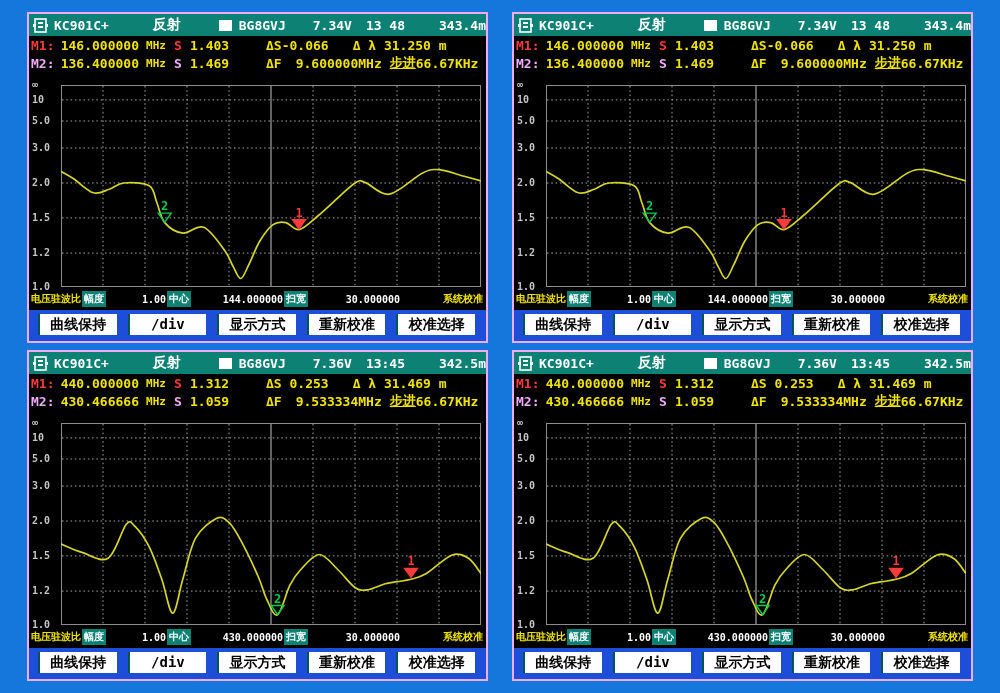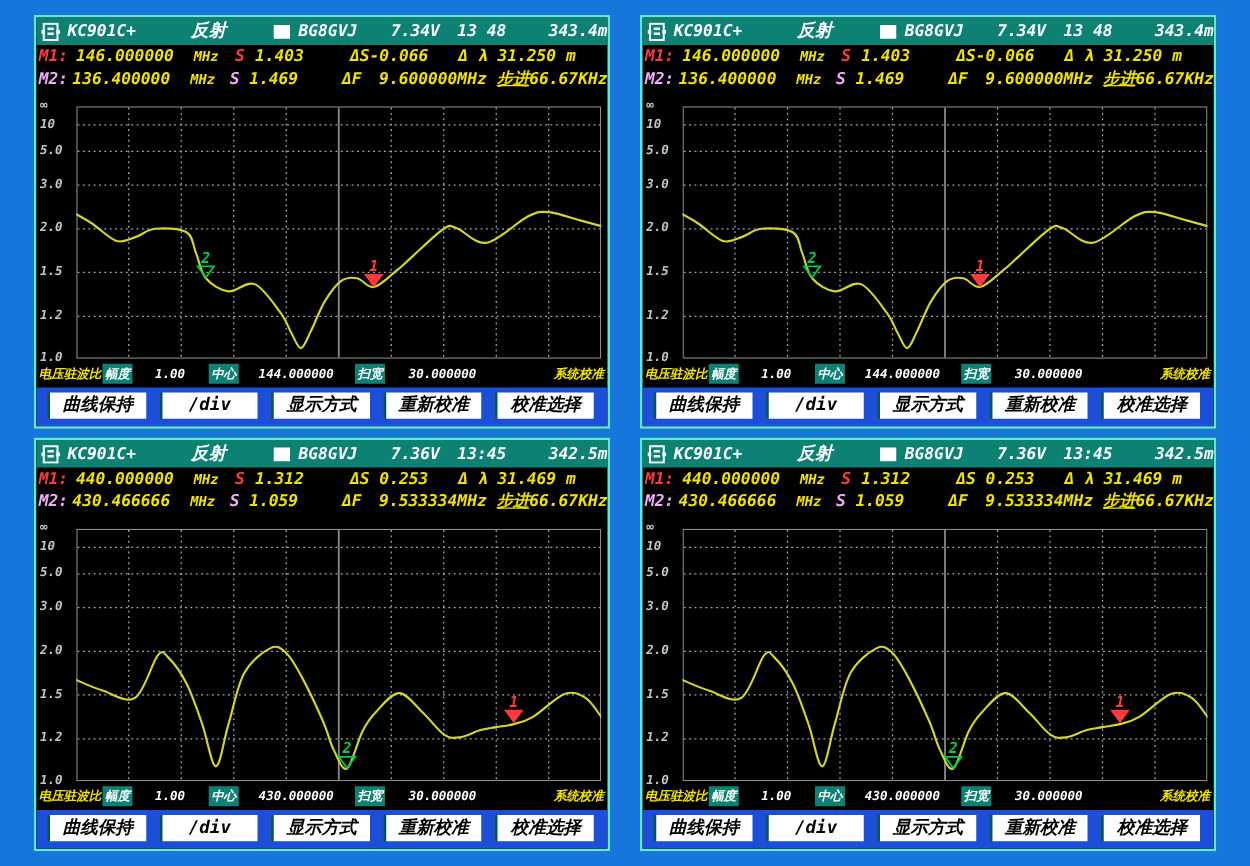--- a/index.html
+++ b/index.html
@@ -1,21 +1,21 @@
 <!DOCTYPE html>
 <html><head>
 <meta charset="utf-8">
 <style>
   html,body{margin:0;padding:0;width:1000px;height:693px;overflow:hidden;
     font-family:"DejaVu Sans Mono","DejaVu Sans",sans-serif;}
   body{background:#1577DB;position:relative;}
   #grid{position:absolute;inset:0;}
 
   .panel{position:absolute;width:457px;height:327px;background:#000;
-    border:2px solid #5eead4;overflow:hidden;font-style:italic;}
+    border:2px solid #f0abfc;overflow:hidden;}
   .tl{left:27px;top:12px}.tr{left:512px;top:12px}
   .bl{left:27px;top:350px}.br{left:512px;top:350px}
 
   
   .hdr{position:absolute;left:0;top:0;right:0;height:22px;background:#0C8174;
     display:flex;align-items:center;color:#FFF;font-size:13px;font-weight:700;
     padding:0 0 0 4px;white-space:nowrap;}
   .logo{width:15px;height:15px;display:inline-block;flex:0 0 auto;}
   .hmodel{margin-left:6px}
   .hmode{margin-left:44px;font-size:14px}
@@ -25,41 +25,41 @@
   .htime{margin-left:14px}
   .hdist{margin-left:34px}
 
   
   .mline{position:absolute;left:0;right:0;height:18px;display:flex;align-items:center;
     font-size:13px;font-weight:700;color:#F0E202;white-space:nowrap;padding-left:2px;}
   .m1{top:22px}.m2{top:40px}
   .red{color:#FF3A3A}.green{color:#f0abfc}
   .ml-label{width:28px}
   .ml-freq{width:80px;text-align:right}
-  .ml-unit{width:30px;font-size:11px;text-align:left;padding-left:16px}
+  .ml-unit{width:30px;font-size:11px;text-align:center;padding-left:2px}
   .ml-s{width:14px;text-align:center}
   .ml-sv{width:44px;margin-left:5px}
   .ml-d1{margin-left:32px}
   .ml-d1v{margin-left:14px}
   .ml-d2{margin-left:24px}
   .ml-step{margin-left:8px;text-decoration:underline}
   .ml-stepv{margin-left:0}
 
   
   .chartzone{position:absolute;left:0;top:58px;right:0;height:216px;}
   .plot{position:absolute;left:32px;top:13px;width:420px;height:202px;display:block}
   .ytick{position:absolute;left:3px;color:#C4C4C4;font-size:10px;font-weight:700;line-height:11px}
 
   
   .status{position:absolute;left:0;right:0;bottom:31px;height:22px;display:flex;
     align-items:center;font-size:10px;font-weight:700;color:#FFF;white-space:nowrap;
     padding:0 2px;}
   .yellow{color:#F0E202}
   .badge{background:#0C8174;color:#FFF;padding:1px 2px;margin-left:1px}
-  .stv{width:60px;text-align:center}
+  .stv{width:60px;text-align:right}
   .stv.wide{width:92px}
   .scal{margin-left:auto;padding-right:1px}
 
   
   .btnbar{position:absolute;left:0;right:0;bottom:0;height:31px;background:#1d4ed8;
     display:flex;gap:13px;padding:4px 11px 6px;box-sizing:border-box;}
   .btn{flex:1;background:#FFF;color:#000;font-size:14px;font-weight:700;
     text-align:center;line-height:21px;height:21px;box-shadow:-2px 0 0 #06564E;}
 </style>
 </head>

